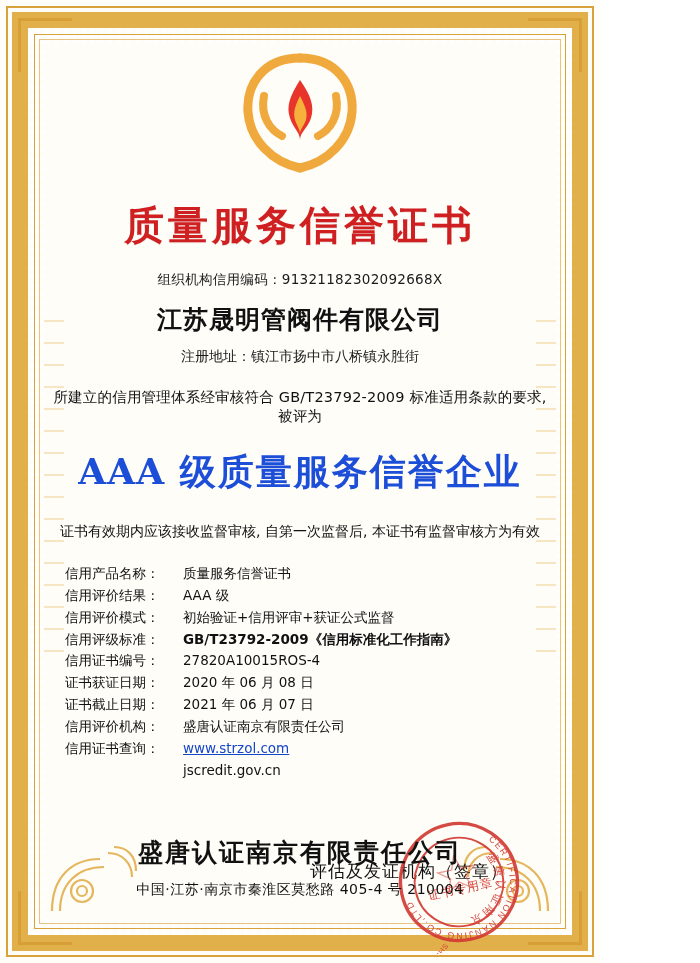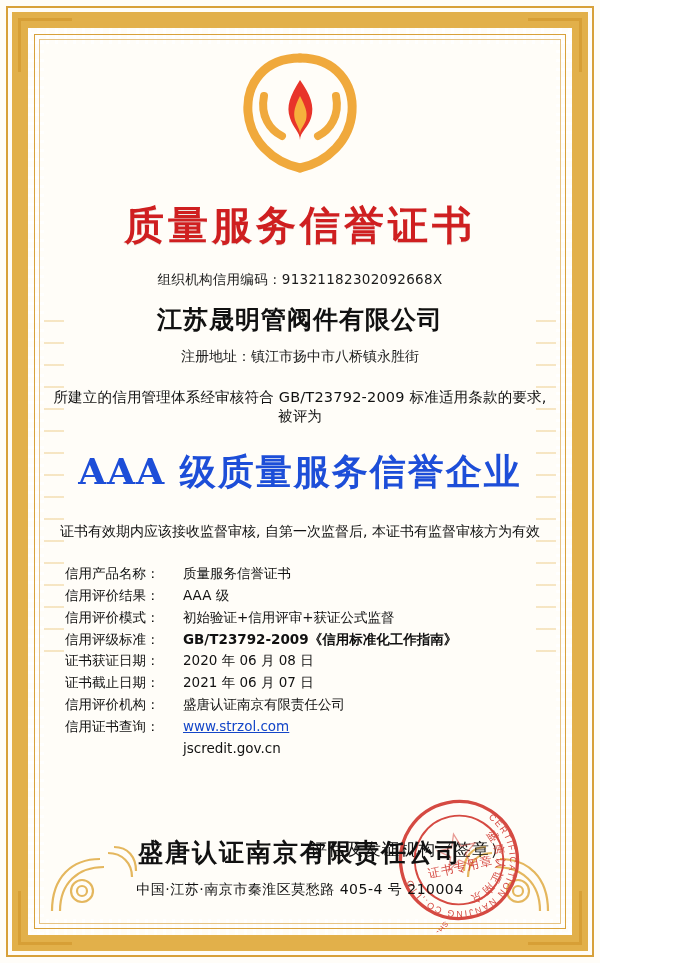--- a/index.html
+++ b/index.html
@@ -319,20 +319,24 @@
           <span class="label">信用评价结果：</span>
           <span class="value">AAA 级</span>
         </div>
         <div class="row">
           <span class="label">信用评价模式：</span>
           <span class="value">初始验证+信用评审+获证公式监督</span>
         </div>
         <div class="row">
           <span class="label">信用评级标准：</span>
           <span class="value bold">GB/T23792-2009《信用标准化工作指南》</span>
+        </div>
+        <div class="row">
+          <span class="label">信用证书编号：</span>
+          <span class="value">27820A10015ROS-4</span>
         </div>
         <div class="row">
           <span class="label">证书获证日期：</span>
           <span class="value">2020 年 06 月 08 日</span>
         </div>
         <div class="row">
           <span class="label">证书截止日期：</span>
           <span class="value">2021 年 06 月 07 日</span>
         </div>
         <div class="row">

